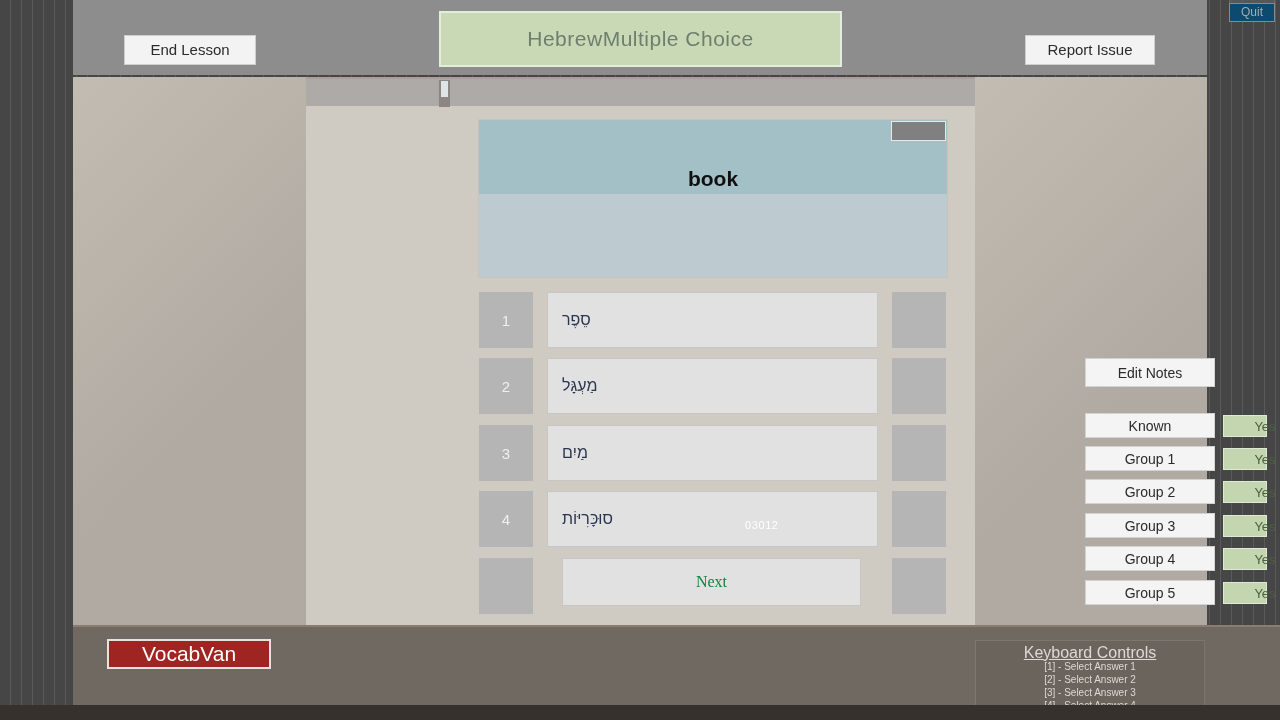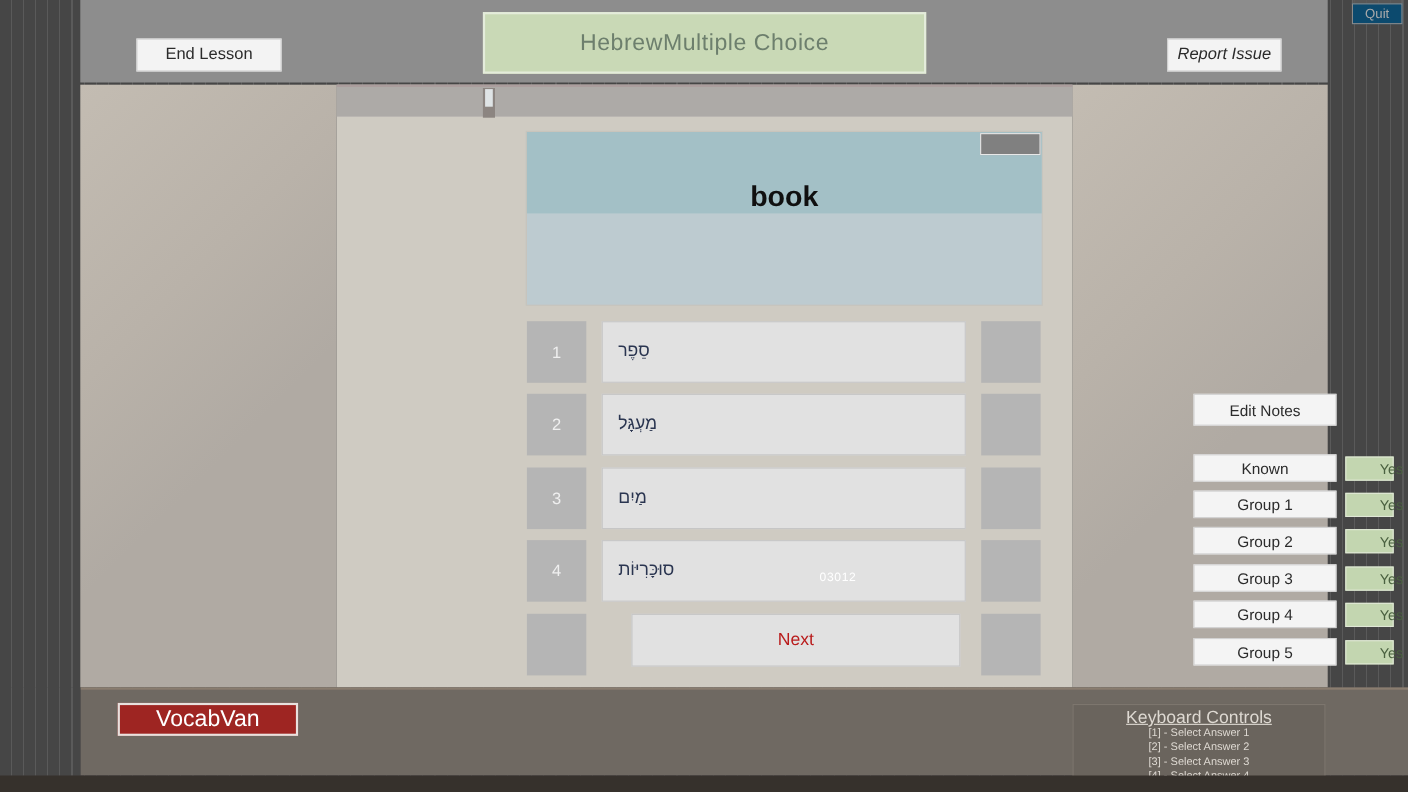--- a/index.html
+++ b/index.html
@@ -39,21 +39,21 @@
     height: 30px;
     background: #f3f3f3;
     border: 1px solid #cfcfcf;
     color: #2b2b2b;
     font-size: 15px;
     line-height: 28px;
     text-align: center;
     cursor: pointer;
   }
   #end-lesson-btn { left: 51px; width: 132px; }
-  #report-issue-btn { left: 988px; width: 104px; font-style: italic; }
+  #report-issue-btn { left: 952px; width: 130px; }
 
   #title-banner {
     position: absolute; left: 366px; top: 11px;
     width: 403px; height: 56px;
     background: #c9d9b6;
     border: 2px solid #e4ecdb;
     display: flex; 
     align-items: center; justify-content: center;
     color: #6d7f6d;
     font-size: 21px;
@@ -126,21 +126,21 @@
     background: #bdcbd0;
     border: 1px solid #c8c4bb;
   }
   #word-card-top {
     position: absolute; left: 0; top: 0; width: 468px; height: 74px;
     background: #a3c0c6;
   }
   #word-text {
     position: absolute; left: 0; top: 0; width: 468px; height: 74px;
     display: flex; align-items: center; justify-content: center;
-    font-size: 26px; font-weight: bold; color: #101010;
+    font-size: 21px; font-weight: bold; color: #101010;
     padding-top: 43px;
   }
   #card-corner-btn {
     position: absolute; right: 1px; top: 1px;
     width: 55px; height: 20px;
     background: #808080;
     border: 1px solid #e8e8e8;
     cursor: pointer;
   }
 
@@ -167,27 +167,28 @@
     font-size: 16px;
     color: #2a3550;
     cursor: pointer;
   }
   .ans-right {
     position: absolute; left: 586px; top: 0;
     width: 54px; height: 56px;
     background: #b5b5b5;
   }
   #next-btn {
-    position: absolute; left: 268px; top: 0;
+    position: absolute; left: 256px; top: 0;
     width: 299px; height: 48px;
     background: #e1e1e1;
     border: 1px solid #c6c6c6;
     display: flex; align-items: center; justify-content: center;
-    font-size: 16px; color: #b91c1c;
-    cursor: pointer;
+    font-size: 16px; color: #15803d;
+    cursor: pointer;
+    font-family: Liberation Serif, serif;
   }
   #next-left-pad {
     position: absolute; left: 173px; top: 0;
     width: 54px; height: 56px; background: #b5b5b5;
   }
   #next-right-pad {
     position: absolute; left: 586px; top: 0;
     width: 54px; height: 56px; background: #b5b5b5;
   }
   #counter {

